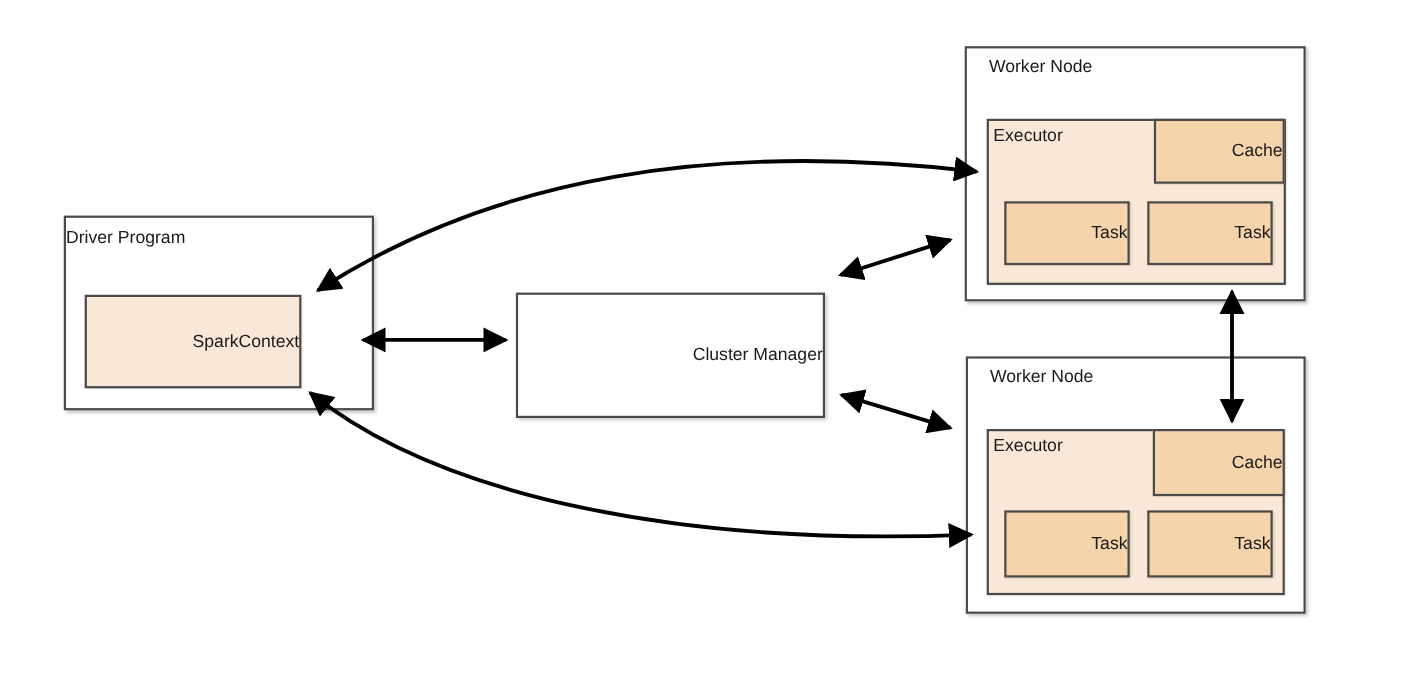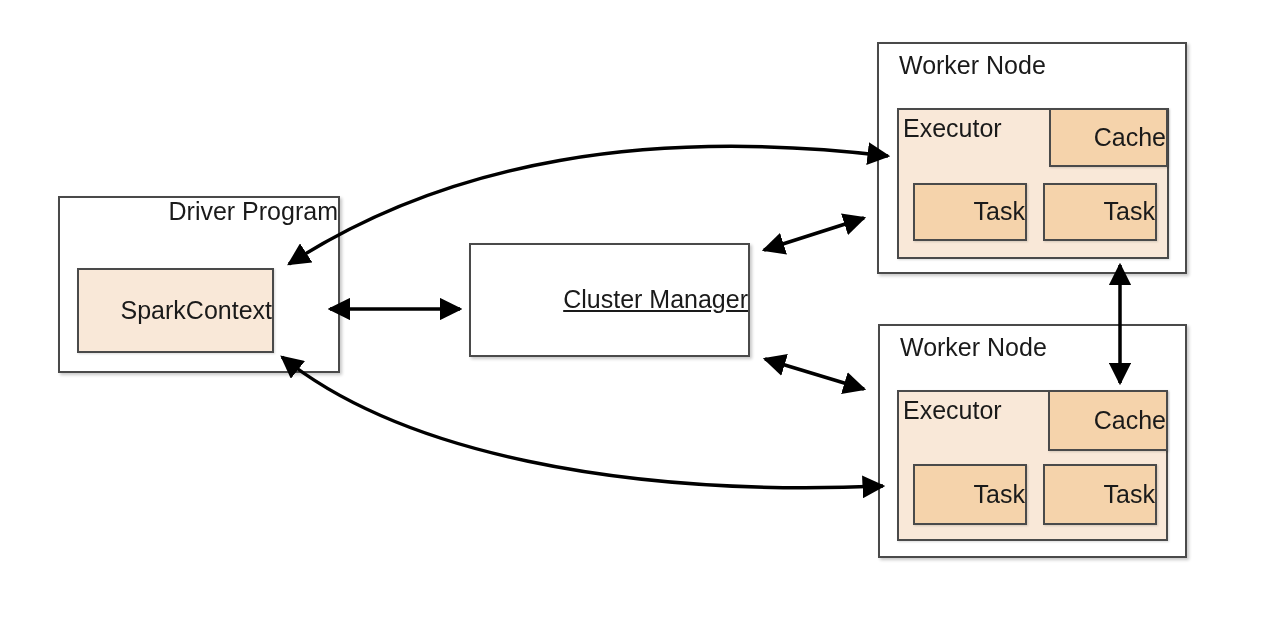--- a/index.html
+++ b/index.html
@@ -29,27 +29,28 @@
     box-shadow: 1px 1px 2px rgba(0,0,0,0.15);
   }
   .light-fill { background: var(--light-fill, #f9e8d8); }
   .dark-fill  { background: var(--dark-fill, #f5d3ab); }
   .centered {
     display: flex;
     align-items: center;
     justify-content: flex-end;
   }
   .label {
-    font-size: 25px;
+    font-size: 16px;
     line-height: 1.1;
     color: #1a1a1a;
     white-space: nowrap;
   }
   .title-center {
-    text-align: right;
+    text-align: left;
+    padding-top: 10px;
   }
   .title-left {
     padding: 8px 0 0 20px;
   }
   .executor-label {
     position: absolute;
     top: 5px;
     left: 4px;
   }
   #arrows {
@@ -70,21 +71,21 @@
 
 <div class="canvas">
 
   <div class="box outer-box" style="left:58px; top:196px; width:282px; height:177px;">
     <div class="label title-center">Driver Program</div>
   </div>
   <div class="box inner-box light-fill centered" style="left:77px; top:268px; width:197px; height:85px;">
     <span class="label">SparkContext</span>
   </div>
 
-  <div class="box outer-box centered" style="left:469px; top:243px; width:281px; height:114px;text-decoration:underline;">
+  <div class="box outer-box centered" style="left:469px; top:266px; width:281px; height:114px;">
     <span class="label">Cluster Manager</span>
   </div>
 
   <div class="box outer-box" style="left:877px; top:42px; width:310px; height:232px;">
     <div class="label title-left">Worker Node</div>
   </div>
   <div class="box inner-box light-fill" style="left:897px; top:108px; width:272px; height:151px;">
     <span class="label executor-label">Executor</span>
   </div>
   <div class="box inner-box dark-fill centered" style="left:1049px; top:108px; width:119px; height:59px;">

